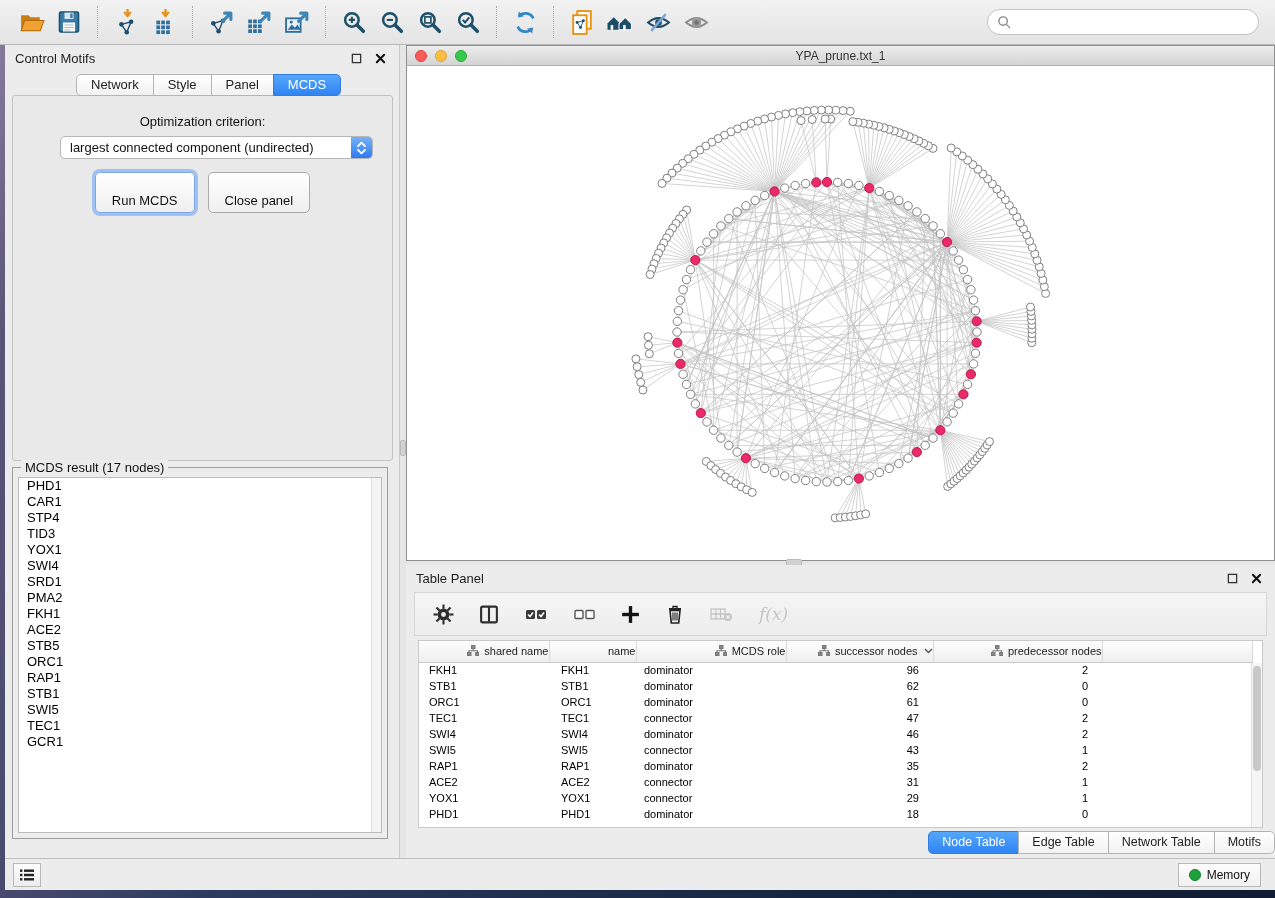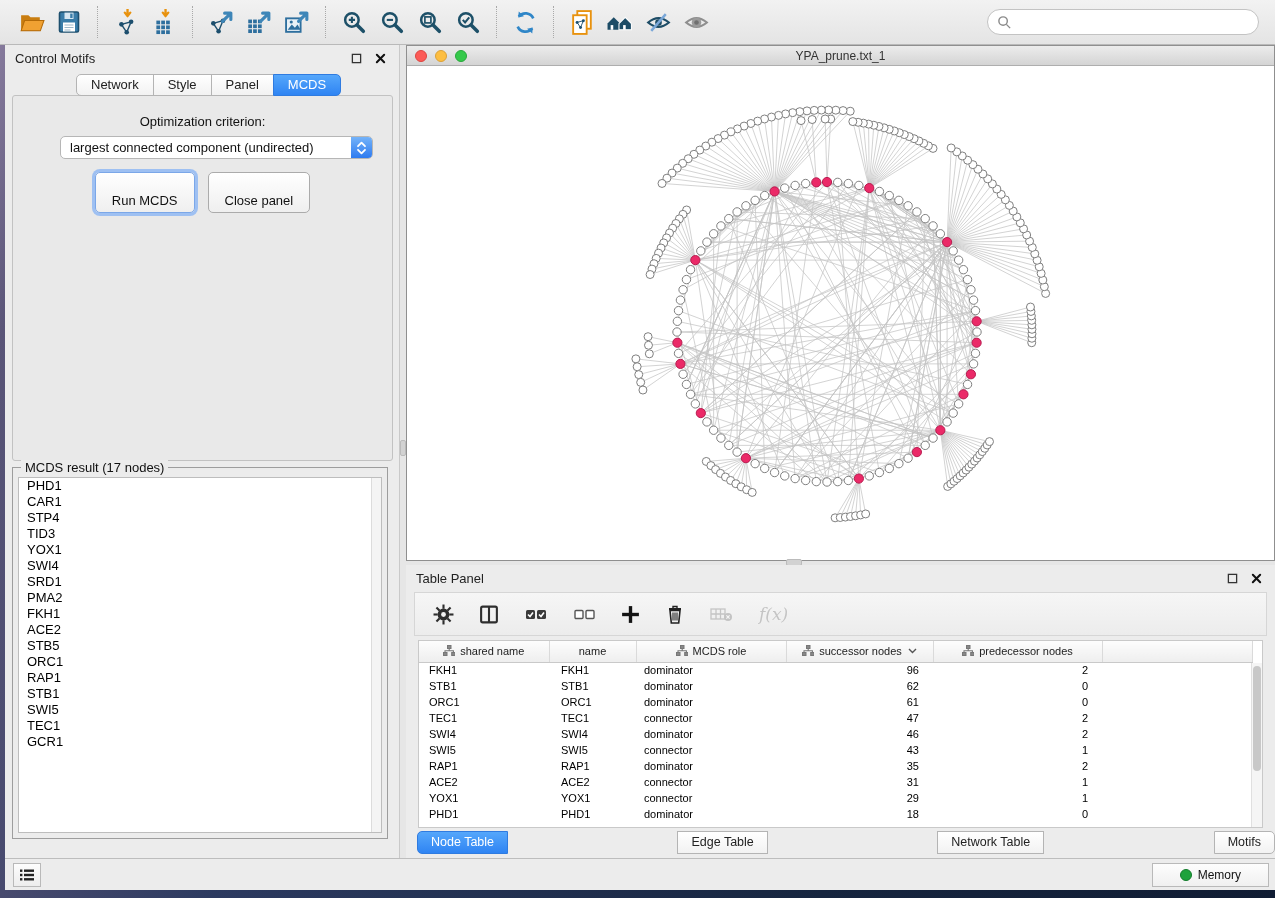--- a/index.html
+++ b/index.html
@@ -78,39 +78,39 @@
   .tp-toolbar { position:absolute; left:8px; top:27px; right:8px; height:44px;
                 background:linear-gradient(#f6f6f6,#ececec); border:1px solid #d6d6d6;
                 display:flex; align-items:center; padding-left:18px; gap:24px; }
   .tp-btn { background:none; border:none; display:flex; align-items:center; justify-content:center; }
   .tp-btn.disabled { opacity:.45;text-align:center; }
 
   .table-wrap { position:absolute; left:12px; top:75px; width:845px; height:188px; background:#fff; border:1px solid #c9c9c9; }
   table.data { border-collapse:collapse; table-layout:fixed; width:833px; }
   table.data th { font-weight:normal; font-size:11px; color:#222; height:21px;
                   background:linear-gradient(#fdfdfd,#eeeeee); border-right:1px solid #dadada; border-bottom:1px solid #c9c9c9;
-                  text-align:center; white-space:nowrap; overflow:hidden; }
+                  text-align:right; white-space:nowrap; overflow:hidden; }
   table.data th .hicon { vertical-align:-1px; margin-right:5px; }
   table.data th .sort { margin-left:6px; vertical-align:1px; }
   table.data td { font-size:11px; color:#000; height:16px; white-space:nowrap; overflow:hidden; }
   td.c0 { padding-left:10px; } td.c1 { padding-left:12px; } td.c2 { padding-left:8px;margin-left:15px; }
   td.num { text-align:right; padding-right:14px; }
   .tbl-vscroll { position:absolute; right:0; top:22px; bottom:0; width:11px; background:#f5f5f5; border-left:1px solid #e0e0e0; }
   .tbl-thumb { position:absolute; left:1px; right:1px; top:3px; height:105px; background:#c8c8c8; border-radius:5px; }
 
-  .tp-tabs { position:absolute; left:12px; right:0; top:266px; display:flex; justify-content:space-between; }
+  .tp-tabs { position:absolute; left:12px; right:0; top:266px; display:flex; justify-content:flex-end; }
   .tp-tabs .tab { font-size:12.5px; padding:3px 13px 4px; }
 
   
   .statusbar { position:absolute; left:5px; top:858px; width:1270px; height:32px; background:#ececec; border-top:1px solid #bdbdbd;
                display:flex; align-items:center; }
   .sb-list-btn { margin-left:8px; width:28px; height:24px; background:linear-gradient(#fdfdfd,#ededed);
                  border:1px solid #b9b9b9; display:flex; align-items:center; justify-content:center; }
-  .memory-btn { margin-left:auto; margin-right:6px; height:24px; background:linear-gradient(#fdfdfd,#f0f0f0);
-                border:1px solid #b9b9b9; display:flex; align-items:center; gap:6px; padding:0 27px; font-size:12px; color:#111; }
+  .memory-btn { margin-left:auto; margin-right:14px; height:24px; background:linear-gradient(#fdfdfd,#f0f0f0);
+                border:1px solid #b9b9b9; display:flex; align-items:center; gap:6px; padding:0 10px; font-size:12px; color:#111; }
   .mem-dot { width:12px; height:12px; border-radius:50%; background:#1ea23c; border:1px solid #127c2b; }
 </style>
 </head>
 <body>
 
 <svg width="0" height="0" style="position:absolute">
   <defs>
     <g id="ic-share">
         <circle cx="6" cy="8" r="2.6" fill="#1d4f6e"></circle>
         <circle cx="17" cy="5" r="2.6" fill="#1d4f6e"></circle>

